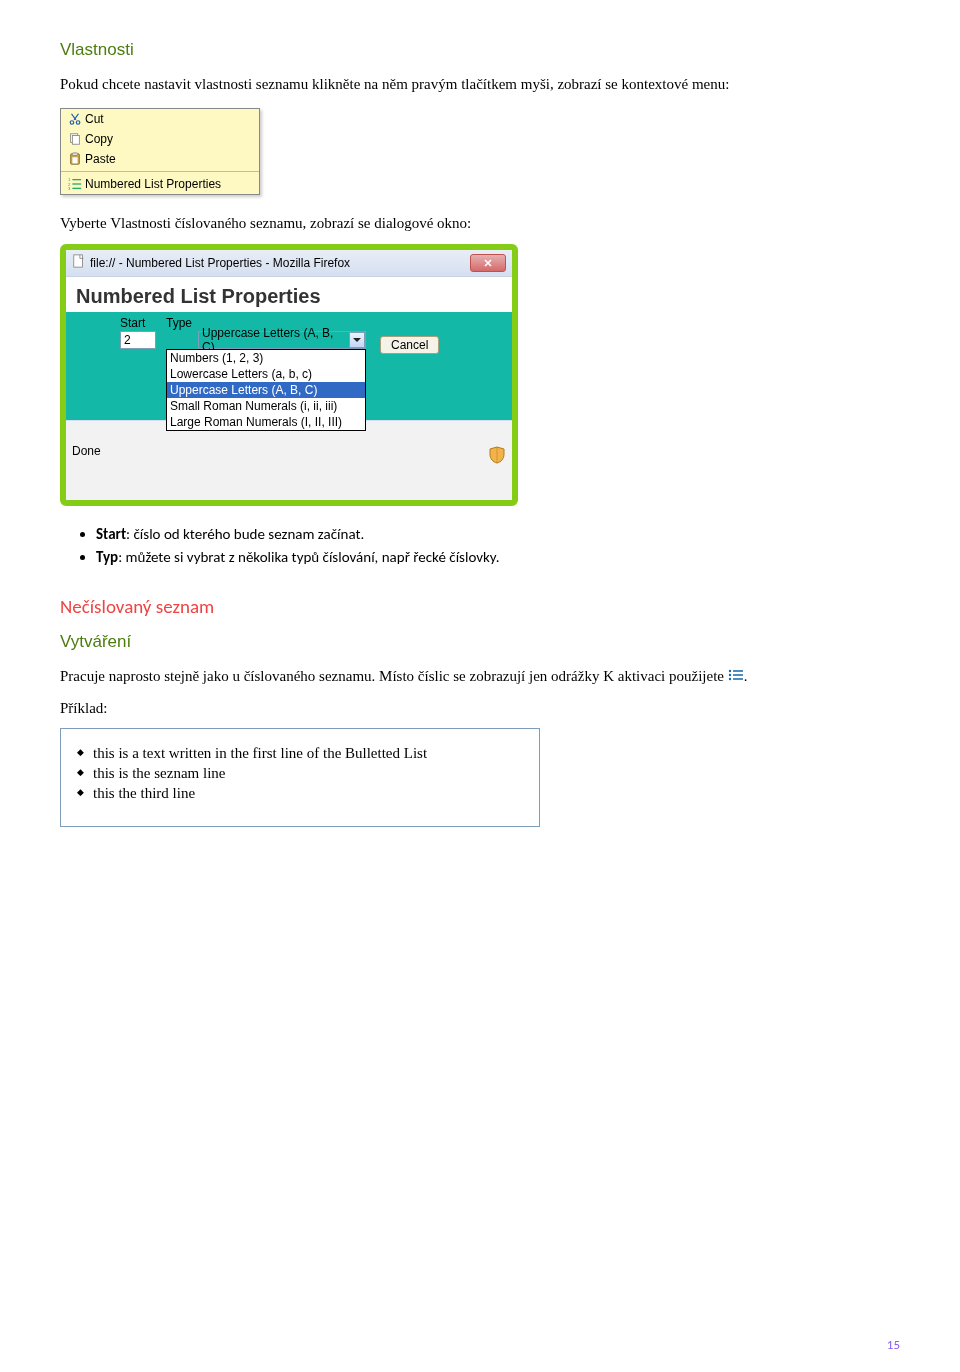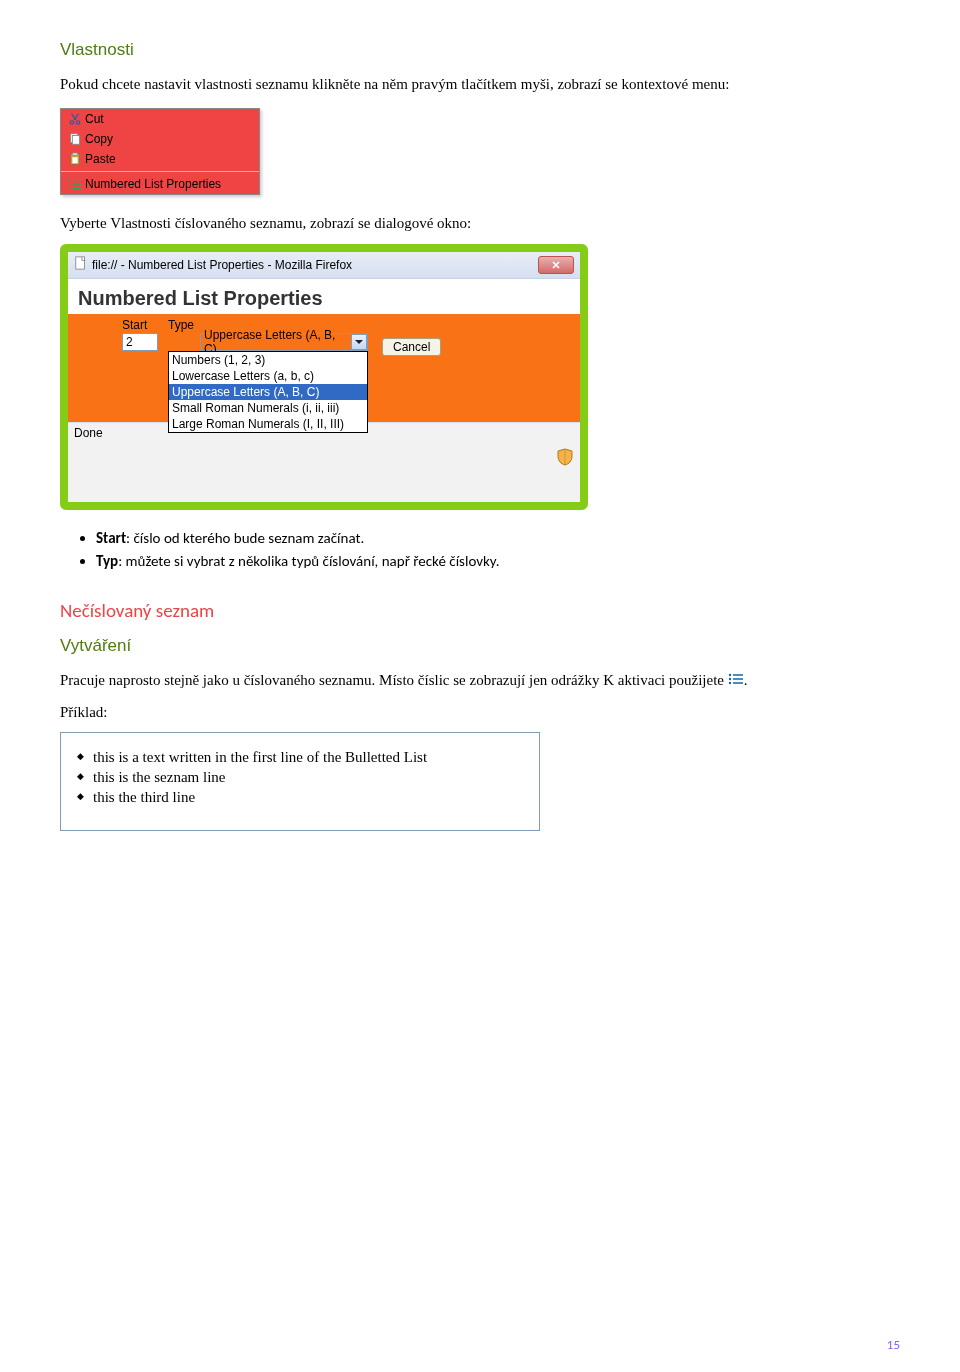--- a/index.html
+++ b/index.html
@@ -27,44 +27,44 @@
     margin: 28px 0 14px 0;
   }
   p { margin: 10px 0; line-height: 1.35; font-family: Liberation Serif, serif; }
   ul.bullet { margin: 10px 0 10px 36px; }
   ul.bullet li { margin: 3px 0; line-height: 1.35; list-style: disc; }
   b { font-weight: bold; }
 
   
   .ctx-menu {
     border: 1px solid #888;
-    background: #ef4444;
+    background: #fef9c3;
     width: 200px;
     font-family: Tahoma, Arial, sans-serif;
     font-size: 12px;
     margin: 14px 0 18px 0;
     box-shadow: 2px 2px 3px rgba(0,0,0,0.2);
   }
   .ctx-item {
     display: flex;
     align-items: center;
     padding: 2px 8px 2px 4px;
     height: 20px;
   }
   .ctx-icon { width: 20px; display: inline-flex; justify-content: center; align-items: center; }
   .ctx-sep { border-top: 1px solid #bbb; margin: 2px 0; }
 
   
   .dialog {
-    width: 528px;
-    border: 8px solid #84cc16;
+    width: 458px;
+    border: 6px solid #84cc16;
     border-radius: 6px;
     font-family: Tahoma, Arial, sans-serif;
     margin: 10px 0 18px 0;
-    background: #f97316;
+    background: #14b8a6;
   }
   .dlg-title {
     background: linear-gradient(#E8EEF7, #D5DFF0);
     border-bottom: 1px solid #C9D3E6;
     padding: 4px 6px;
     display: flex;
     align-items: center;
     font-size: 12px;
   }
   .dlg-title .t-text { flex: 1; }
@@ -152,21 +152,21 @@
   .status-row {
     border-top: 1px solid #D5DFF0;
     background: #F2F2F2;
     padding: 3px 6px;
     font-size: 12px;
     display: flex;
     align-items: center;
     height: 80px;
     position: relative;
   }
-  .status-done { align-self: flex-start; }
+  .status-done { align-self: flex-start; margin-top: 20px;}
   .shield-icon {
     margin-left: auto;
     width: 18px; height: 18px;
     align-self: flex-start;
     margin-top: 22px;
   }
 
   
   .example-box {
     border: 1px solid #7F9DB9;

